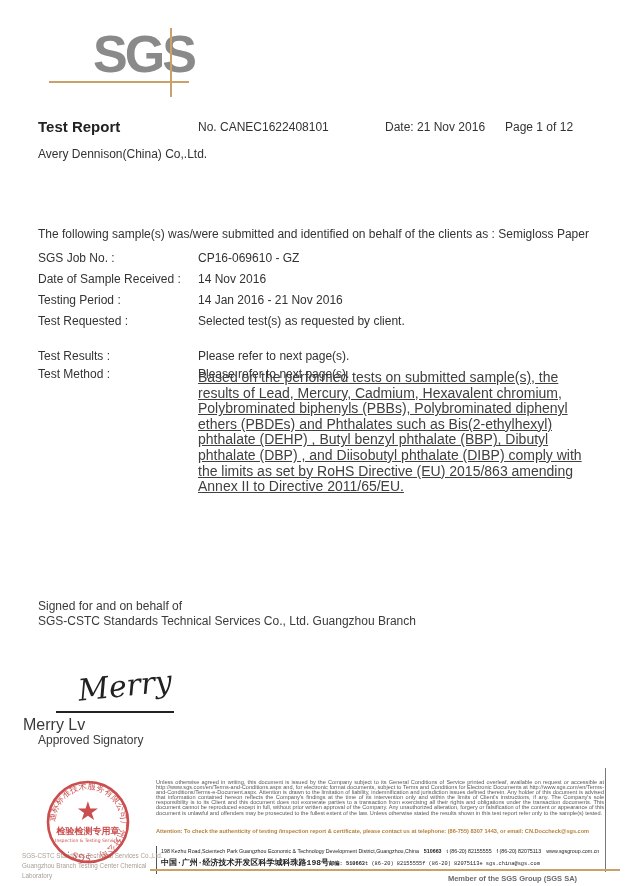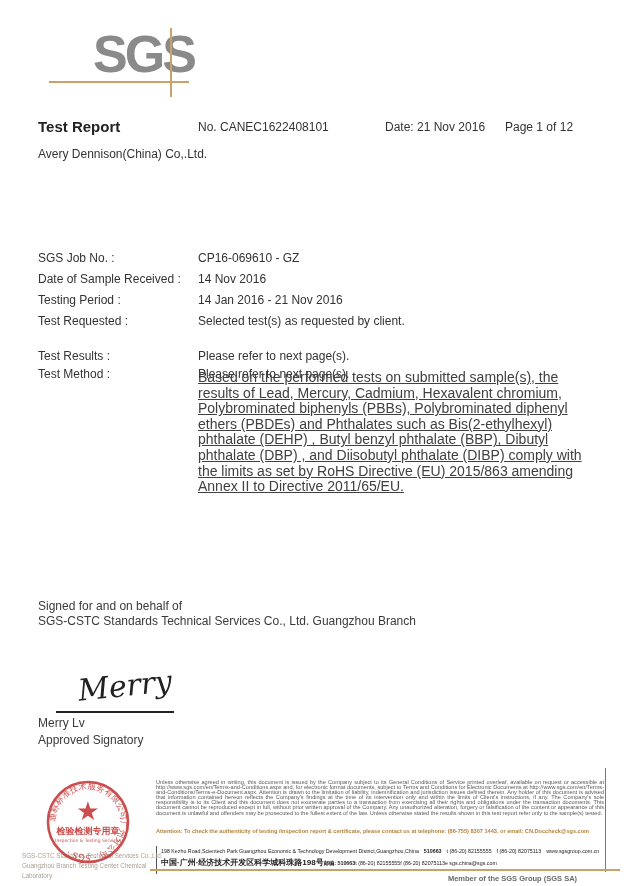--- a/index.html
+++ b/index.html
@@ -22,32 +22,32 @@
   .row{left:38px;width:575px;height:16px;font-size:12px;color:#333;}
   .row .lbl{position:absolute;left:0;top:0;}
   .row .val{position:absolute;left:160px;top:0;}
   .conc-val{left:198px;top:370px;width:398px;font-size:14px;line-height:15.6px;color:#404040;text-decoration:underline;}
   
   .sig-line1{left:38px;top:599px;font-size:12px;}
   .sig-line2{left:38px;top:614px;font-size:12px;}
   .sig-script{left:78px;top:668px;font-family:"DejaVu Serif",serif;font-style:italic;
     font-size:30px;color:#222;transform:rotate(-6deg);}
   .sig-rule{left:56px;top:711px;width:118px;height:0;border-bottom:2px solid #222;}
-  .sig-name{left:38px;top:716px;font-size:12px;}
+  .sig-name{left:23px;top:716px;font-size:16px;}
   .sig-title{left:38px;top:733px;font-size:12px;}
   
   .legal{left:156px;top:780px;width:448px;font-size:5.6px;line-height:5.1px;
     text-align:justify;color:#5a5a5a;}
   .attention{left:156px;top:828px;width:448px;font-size:5.6px;line-height:6.4px;
     font-weight:bold;color:#b5813c;}
   .addr-sep{left:156px;top:846px;width:1px;height:28px;background:#555;}
   .addr-row-en{left:161px;top:848px;width:444px;display:flex;gap:5px;
     font-size:5.3px;color:#222;white-space:nowrap;}
   .addr-row-cn{left:161px;top:857px;width:444px;display:flex;gap:0;align-items:baseline;
-    font-size:5.3px;color:#222;white-space:nowrap;}
+    font-size:5.3px;color:#222;white-space:nowrap;font-family:Liberation Mono, monospace;}
   .addr-cn{font-size:8px;font-weight:bold;}
   .zip{font-weight:bold;}
   .foot-right-vline{left:605px;top:768px;width:1px;height:104px;background:#777;}
   .foot-orange-line{left:150px;top:869px;width:470px;height:2px;background:#c9a169;}
   .member{left:420px;top:874px;width:185px;text-align:center;font-size:7.5px;
     font-weight:bold;color:#6a6a6a;}
   
   .stamp-co{left:22px;top:851px;width:150px;font-size:6.3px;line-height:10px;
     color:#a99f94;z-index:1;}
   .stamp{left:36px;top:770px;z-index:2;}
@@ -61,20 +61,21 @@
   <div class="abs logo-hline"></div>
   <div class="abs logo-vline"></div>
 
   <div class="abs title">Test Report</div>
   <div class="abs hdr" style="left:198px;">No. CANEC1622408101</div>
   <div class="abs hdr" style="left:385px;">Date: 21 Nov 2016</div>
   <div class="abs hdr" style="left:505px;">Page 1 of 12</div>
 
   <div class="abs client" style="top:147px;">Avery Dennison(China) Co,.Ltd.</div>
 
+  <div class="abs intro">The following sample(s) was/were submitted and identified on behalf of the clients as : Semigloss Paper</div>
 
   <div class="abs row" style="top:251px;">
     <span class="lbl">SGS Job No. :</span>
     <span class="val">CP16-069610 - GZ</span>
   </div>
   <div class="abs row" style="top:272px;">
     <span class="lbl">Date of Sample Received :</span>
     <span class="val">14 Nov 2016</span>
   </div>
   <div class="abs row" style="top:293px;">

